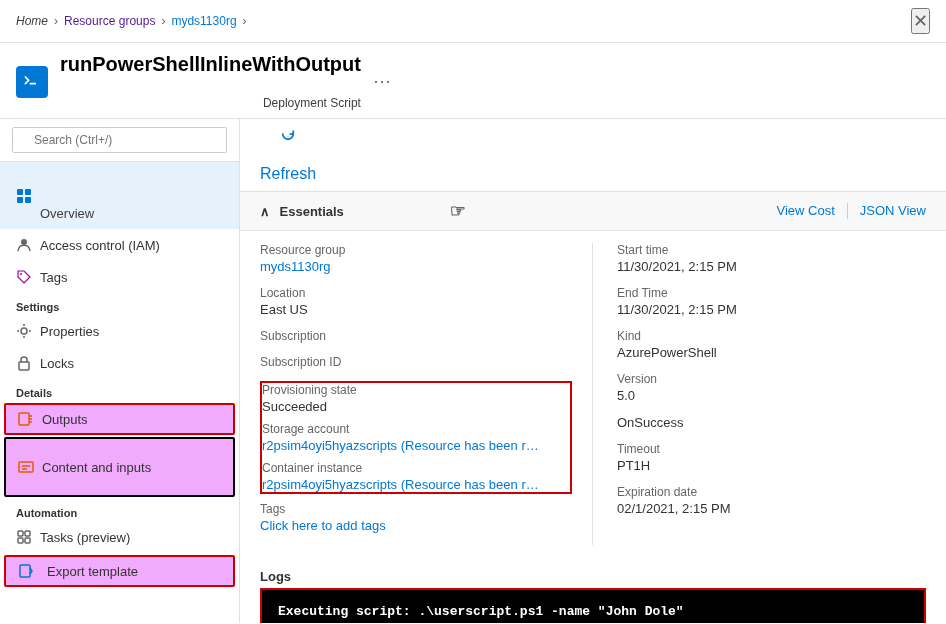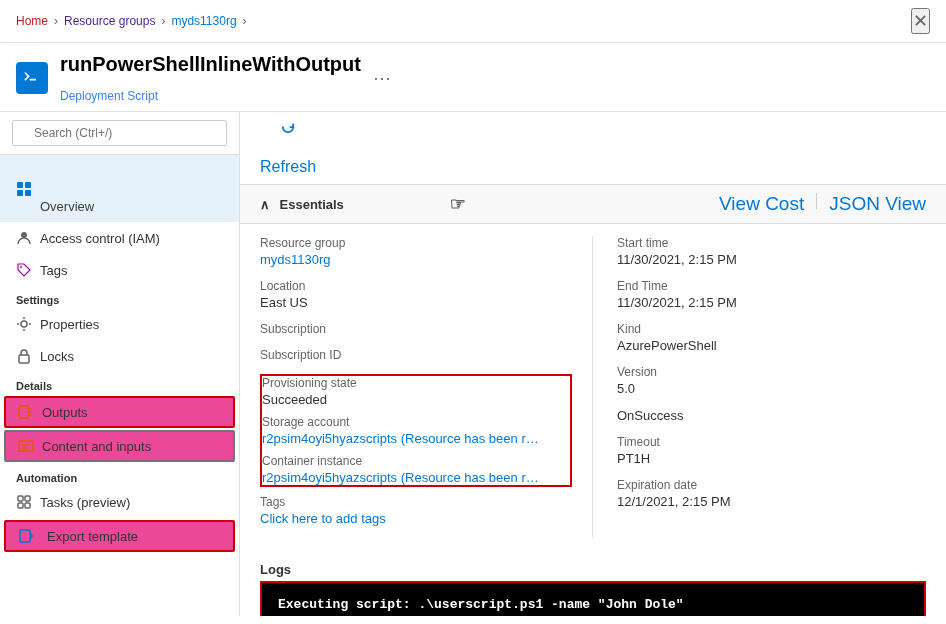--- a/index.html
+++ b/index.html
@@ -9,51 +9,51 @@
     .top-bar { display: flex; align-items: center; justify-content: space-between; padding: 8px 16px; border-bottom: 1px solid #e0e0e0; background: #fff; }
     .breadcrumb { display: flex; align-items: center; gap: 6px; font-size: 12px; color: #0078d4; }
     .breadcrumb span { color: #666; }
     .close-btn { font-size: 18px; color: #666; cursor: pointer; }
 
     
     .title-bar { display: flex; align-items: center; padding: 10px 16px 8px; border-bottom: 1px solid #e0e0e0; background: #fff; }
     .title-icon { width: 32px; height: 32px; background: #0078d4; border-radius: 4px; display: flex; align-items: center; justify-content: center; margin-right: 12px; flex-shrink: 0; }
     .title-icon svg { width: 20px; height: 20px; fill: white; }
     .title-text h1 { font-size: 20px; font-weight: 600; color: #000; }
-    .title-text p { font-size: 12px; color: #3b82f6; margin-top: 13px; }
+    .title-text p { font-size: 12px; color: #404040; margin-top: 20px; text-align: right; }
     .title-more { margin-left: 12px; font-size: 18px; color: #666; cursor: pointer; }
 
     
     .main { display: flex; height: calc(624px - 120px); }
 
     
     .sidebar { width: 240px; border-right: 1px solid #e0e0e0; background: #fff; flex-shrink: 0; overflow-y: auto; }
     .sidebar-search { padding: 8px 12px; border-bottom: 1px solid #e0e0e0; }
     .sidebar-search input { width: 100%; padding: 5px 21px; border: 1px solid #ccc; border-radius: 2px; font-size: 12px; color: #666; }
     
     .sidebar-item { display: flex; align-items: center; padding: 8px 16px; cursor: pointer; gap: 8px; font-size: 13px; color: #333; }
     .sidebar-item.active { background: #e6f2fb; color: #0078d4; }
     .sidebar-item.active .item-label { color: #404040; margin-top: 36px; }
-    .sidebar-item.highlighted { border: 2px solid #e00; background: #ec4899; }
+    .sidebar-item.highlighted { border: 2px solid #e00; background: #f0abfc; }
     
     .sidebar-section { padding: 8px 16px 2px; font-size: 11px; font-weight: 600; color: #333; text-transform: none; }
 
     .icon-circle { width: 16px; height: 16px; display: flex; align-items: center; justify-content: center; flex-shrink: 0; }
 
     
     .content { flex: 1; overflow-y: auto; padding: 0; }
     
     
     .toolbar { display: flex; align-items: center; padding: 8px 20px; border-bottom: 1px solid #e0e0e0; gap: 16px; }
     .toolbar-btn { display: flex; align-items: center; gap: 24px; background: none; border: none; cursor: pointer; font-size: 16px; color: #0078d4; flex-direction: column; }
     
     
     .section-header { display: flex; align-items: center; justify-content: space-between; padding: 8px 20px; background: #f8f8f8; border-bottom: 1px solid #e0e0e0; }
     .section-header-left { display: flex; align-items: center; gap: 6px; font-weight: 600; font-size: 13px; }
-    .section-header-right { display: flex; gap: 12px; font-size: 19px; color: #0078d4; }
+    .section-header-right { display: flex; gap: 12px; font-size: 13px; color: #0078d4; }
     .section-divider { width: 1px; background: #ccc; height: 16px; }
 
     .essentials-grid { display: grid; grid-template-columns: 1fr 1fr; padding: 12px 20px; gap: 0; }
     .essentials-left { padding-right: 20px; border-right: 1px solid #e0e0e0; }
     .essentials-right { padding-left: 24px; }
 
     .field-group { margin-bottom: 12px; }
     .field-label { font-size: 12px; color: #666; margin-bottom: 2px; }
     .field-value { font-size: 13px; color: #333; }
     .field-value.link { color: #0078d4; cursor: pointer; text-decoration: none; }
@@ -66,21 +66,21 @@
     .logs-box .bold { font-weight: bold; }
 
     
     .chevron { display: inline-block; margin-right: 4px; }
   </style>
 </head>
 <body>
 
 <div class="top-bar">
   <div class="breadcrumb">
-    <a style="color:#b91c1c;text-decoration:none;">Home</a>
+    <a style="color:#404040;text-decoration:none;font-style:italic;">Home</a>
     <span>›</span>
     <a style="color:#4c1d95;text-decoration:none;">Resource groups</a>
     <span>›</span>
     <a style="color:#0078d4;text-decoration:none;">myds1130rg</a>
     <span>›</span>
   </div>
   <button class="close-btn">✕</button>
 </div>
 
 <div class="title-bar">
@@ -162,21 +162,21 @@
     <div class="sidebar-item highlighted" style="border: 2px solid #cc0000; margin: 2px 4px; padding: 6px 12px; border-radius: 2px;">
       <div class="icon-circle">
         <svg width="16" height="16" viewBox="0 0 16 16" fill="none" stroke="#e05c00" stroke-width="1.5">
             <rect x="1" y="2" width="10" height="12" rx="1"></rect>
             <path d="M11 5h3M11 8h3M11 11h3"></path>
           </svg>
       </div>
       <span class="item-label">Outputs</span>
     </div>
 
-    <div class="sidebar-item highlighted" style="border: 2px solid #737373; margin: 2px 4px; padding: 6px 12px; border-radius: 2px;">
+    <div class="sidebar-item highlighted" style="border: 2px solid #000000; margin: 2px 4px; padding: 20px 12px; border-radius: 2px;">
       <div class="icon-circle">
         <svg width="16" height="16" viewBox="0 0 16 16" fill="none" stroke="#e05c00" stroke-width="1.5">
             <rect x="1" y="3" width="14" height="10" rx="1"></rect>
             <path d="M4 7h8M4 10h5"></path>
           </svg>
       </div>
       <span class="item-label">Content and inputs</span>
     </div>
 
     <div class="sidebar-section">Automation</div>
@@ -290,21 +290,21 @@
         </div>
         <div class="field-group">
           <div class="field-value">OnSuccess</div>
         </div>
         <div class="field-group">
           <div class="field-label">Timeout</div>
           <div class="field-value">PT1H</div>
         </div>
         <div class="field-group">
           <div class="field-label">Expiration date</div>
-          <div class="field-value">12/1/2021, 2:15 PM</div>
+          <div class="field-value">02/1/2021, 2:15 PM</div>
         </div>
       </div>
     </div>
 
     <div class="logs-section">
       <div class="logs-label">Logs</div>
       <div class="logs-box">
         <div><span class="bold">Executing script: .\userscript.ps1 -name "John Dole"</span></div>
         <div>Hello John Dole</div>
       </div>

